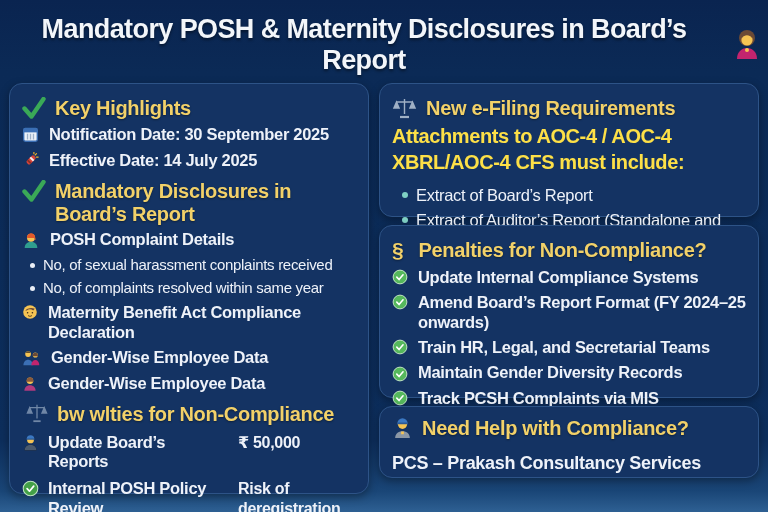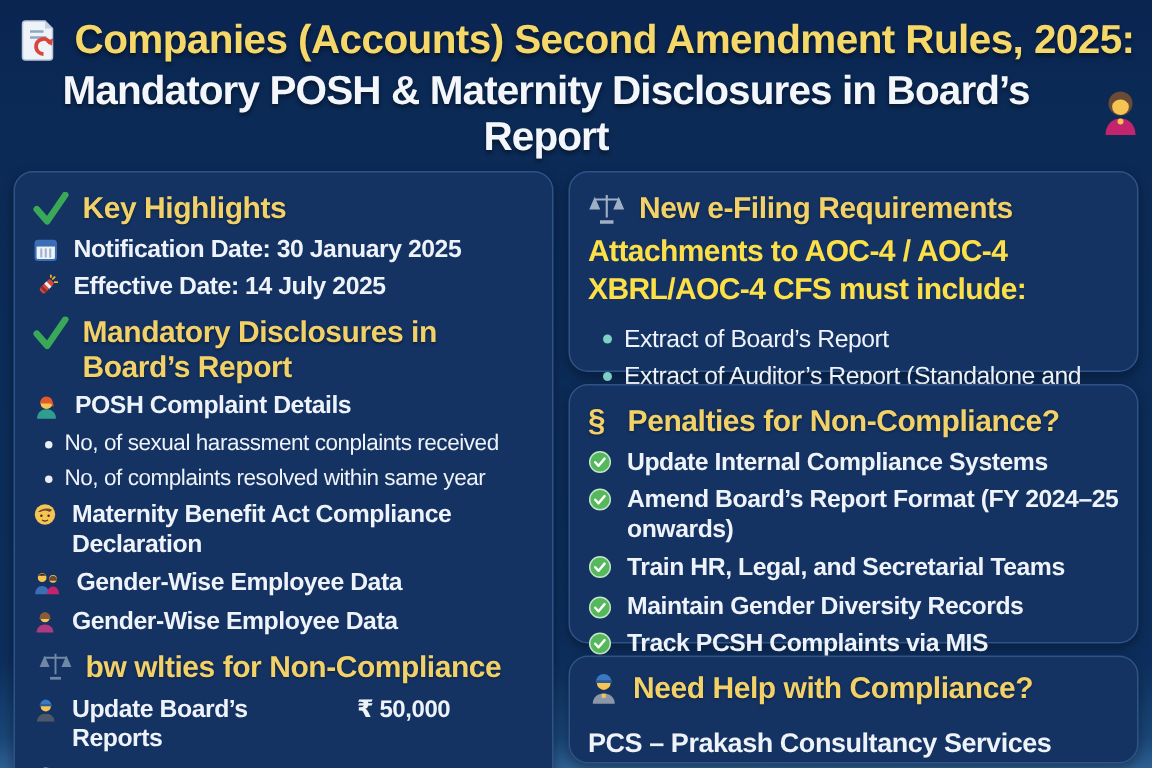--- a/index.html
+++ b/index.html
@@ -60,32 +60,20 @@
 
   .intro { color: #fde047; font-weight: bold; font-size: 20px; letter-spacing: -0.4px; line-height: 1.28; margin: 2px 0 9px; }
   .body-text { color: #eef2f9; font-weight: bold; font-size: 18px; letter-spacing: -0.3px; margin-top: 2px; }
   .sym { font-size: 21px; color: #f2d169; font-weight: bold; margin-top: -1px; }
   .hang { flex: 1; }
 </style>
 </head>
 <body>
 
 <div class="header">
-  <div class="title-line">
-    <span class="icon">
-      <svg width="28" height="30" viewBox="0 0 28 30">
-        <path d="M5 2 h13 l5 5 v19 a2 2 0 0 1 -2 2 H5 a2 2 0 0 1 -2 -2 V4 a2 2 0 0 1 2 -2 z" fill="#eef3f9" stroke="#b9c6d8" stroke-width="1"></path>
-        <path d="M18 2 l5 5 h-5 z" fill="#c3d0e0"></path>
-        <path d="M8 9 h9 M8 13 h11" stroke="#8fa6c0" stroke-width="1.6"></path>
-        <path d="M17 24 a5 5 0 1 1 4.6 -7" fill="none" stroke="#d9453a" stroke-width="2.6"></path>
-        <path d="M23.5 13.5 l-1 5 -4 -2.6 z" fill="#d9453a"></path>
-      </svg>
-    </span>
-    <span class="t1">Companies (Accounts) Second Amendment Rules, 2025:</span>
-  </div>
   <div class="title-line">
     <span class="t2">Mandatory POSH &amp; Maternity Disclosures in Board’s Report</span>
     <span class="icon">
       <svg width="30" height="32" viewBox="0 0 30 32">
         <circle cx="15" cy="10" r="8" fill="#6b4a36"></circle>
         <circle cx="15" cy="12" r="5.6" fill="#f6c453"></circle>
         <path d="M9 8 a7 7 0 0 1 12 0 l-1 2 a6 6 0 0 0 -10 0 z" fill="#6b4a36"></path>
         <path d="M5 31 c0-7 4.5-11 10-11 s10 4 10 11 z" fill="#c2246e"></path>
         <circle cx="15" cy="22" r="2" fill="#f6c453"></circle>
       </svg>
@@ -107,21 +95,21 @@
     </div>
 
     <div class="row">
       <span class="icon">
         <svg width="17" height="17" viewBox="0 0 20 20">
           <rect x="2" y="3" width="16" height="15" rx="2" fill="#eef3f9" stroke="#3b6fb5" stroke-width="1.6"></rect>
           <rect x="2" y="3" width="16" height="4.5" fill="#3b6fb5"></rect>
           <path d="M6.5 9 v7 M10 9 v7 M13.5 9 v7" stroke="#9fb2c9" stroke-width="1.6"></path>
         </svg>
       </span>
-      <span class="hang">Notification Date: 30 January 2025</span>
+      <span class="hang">Notification Date: 30 September 2025</span>
     </div>
 
     <div class="row">
       <span class="icon">
         <svg width="17" height="17" viewBox="0 0 20 20">
           <g transform="rotate(45 10 10)">
             <rect x="7.2" y="3" width="5.6" height="12" rx="2" fill="#d9453a"></rect>
             <rect x="7.2" y="6.4" width="5.6" height="2.4" fill="#f2f2f2"></rect>
             <rect x="7.2" y="11" width="5.6" height="2.2" fill="#8c2f27"></rect>
           </g>

